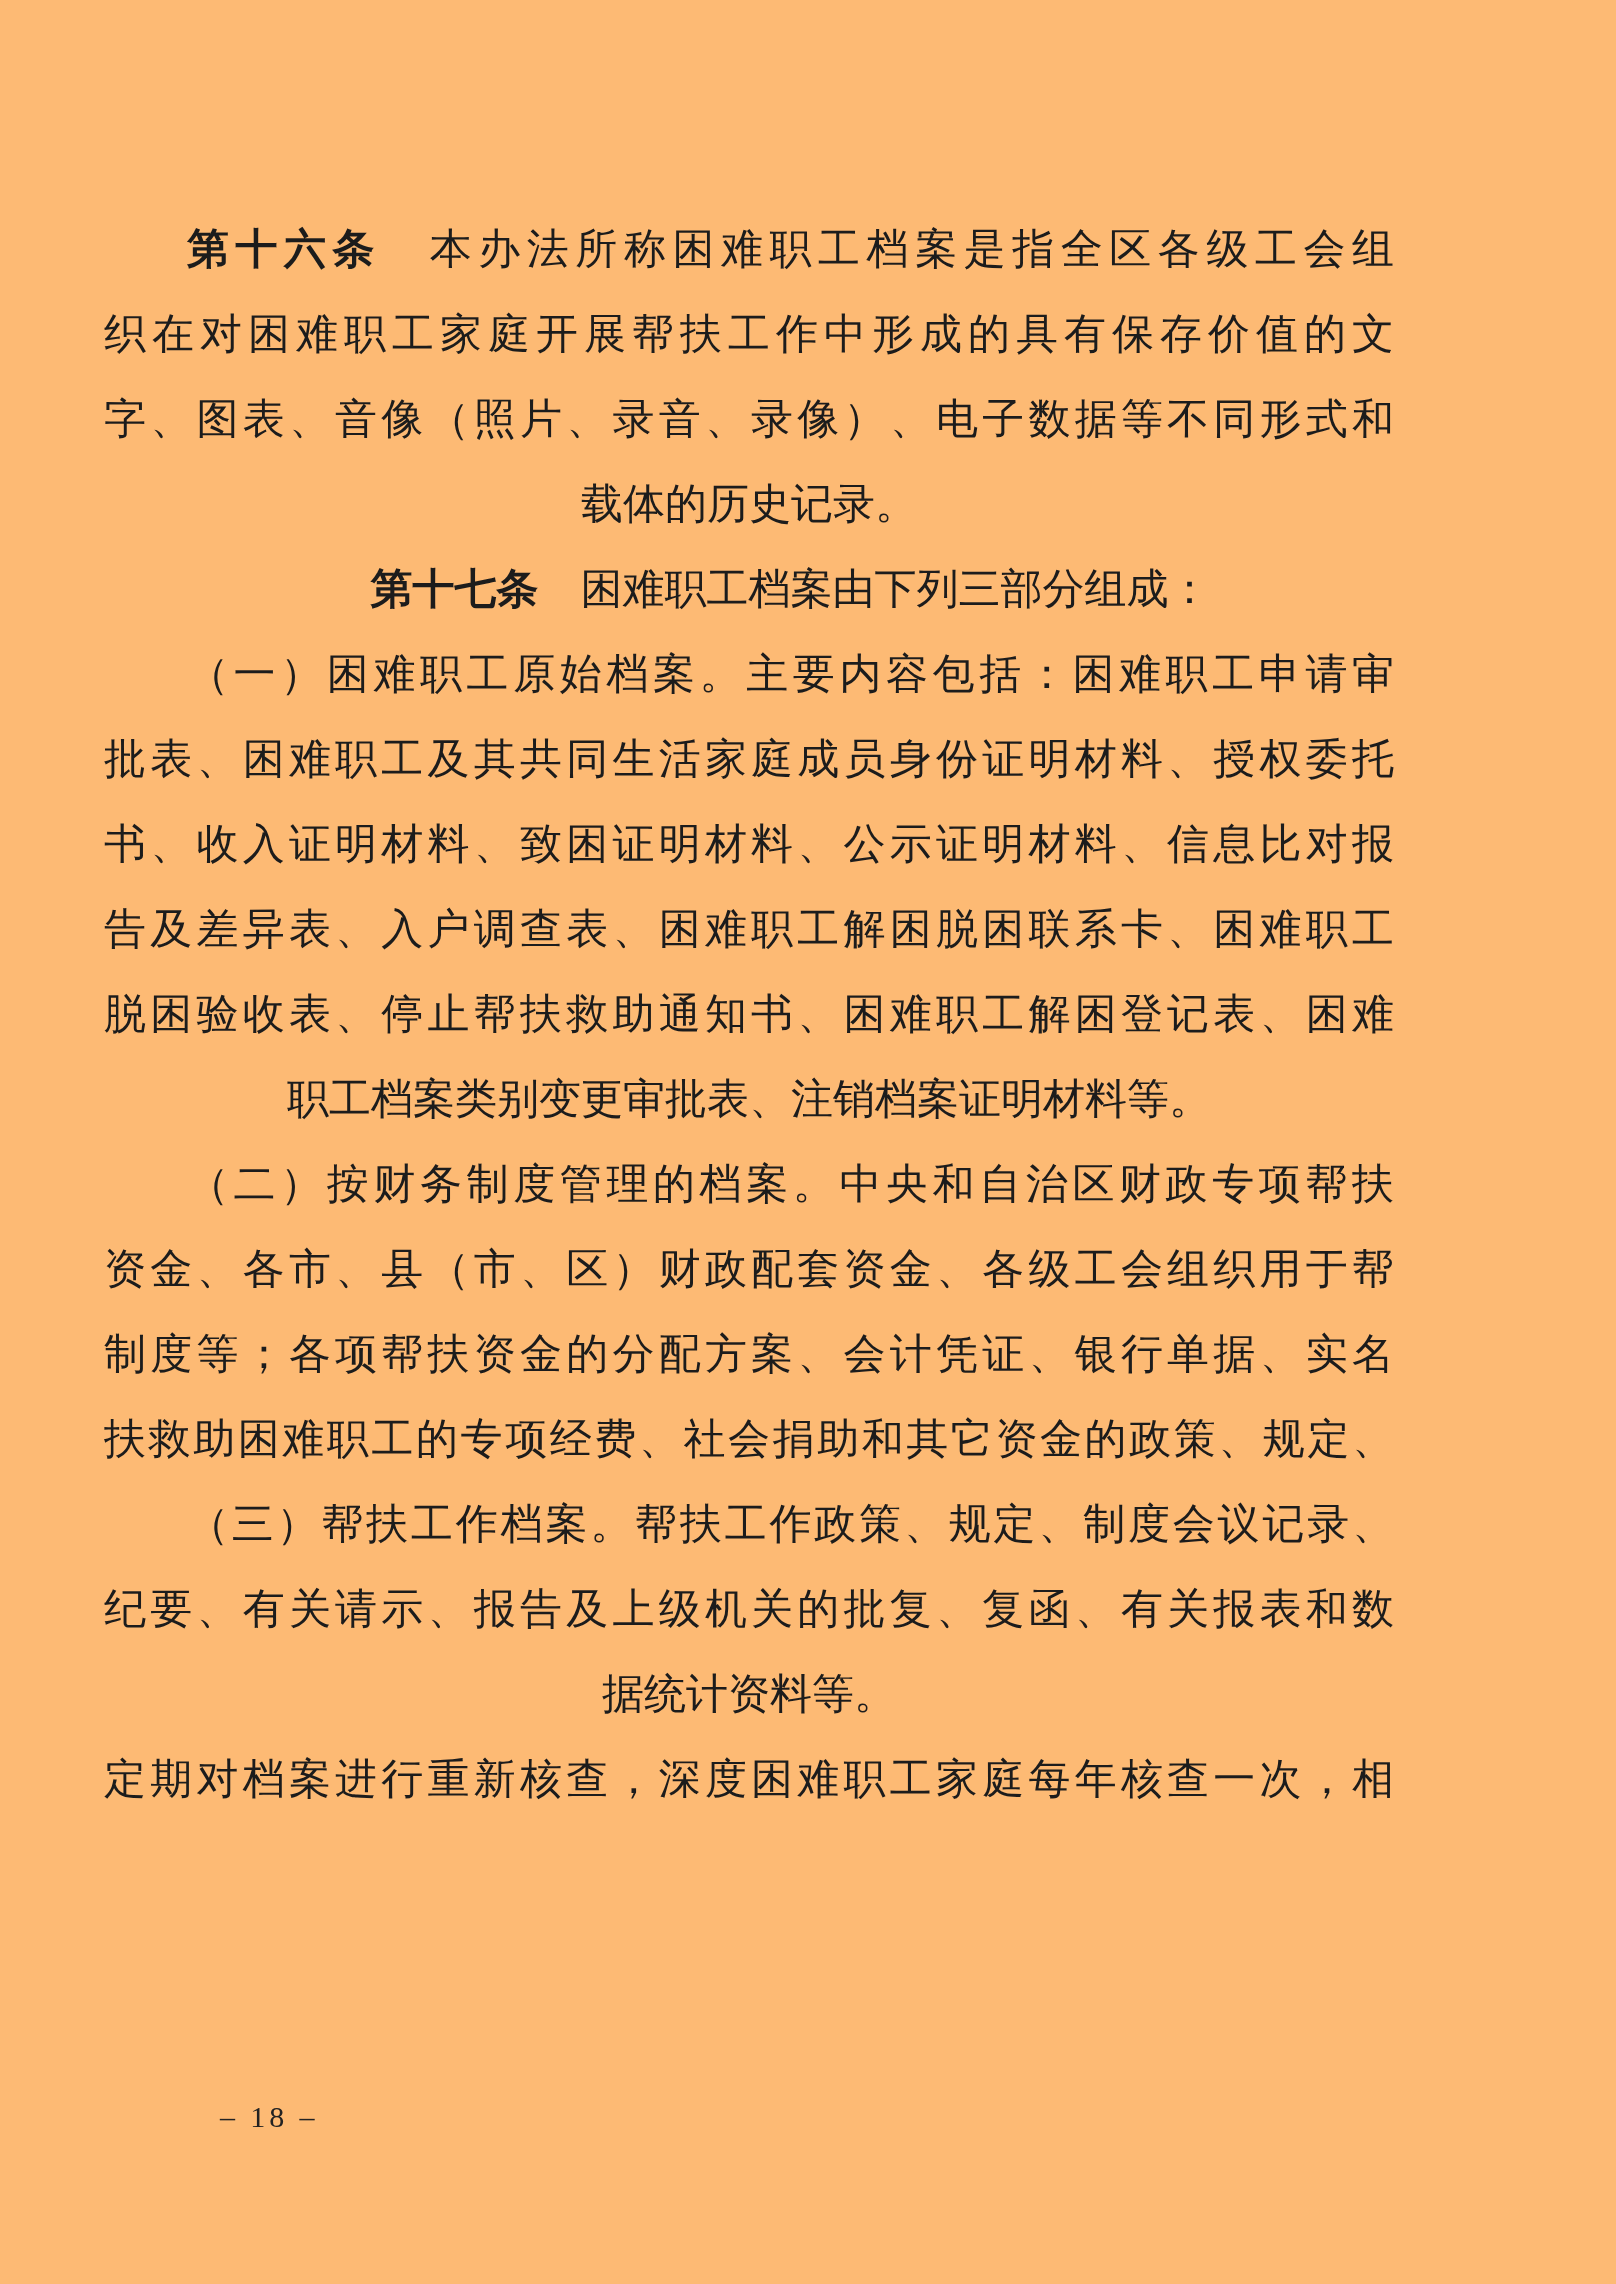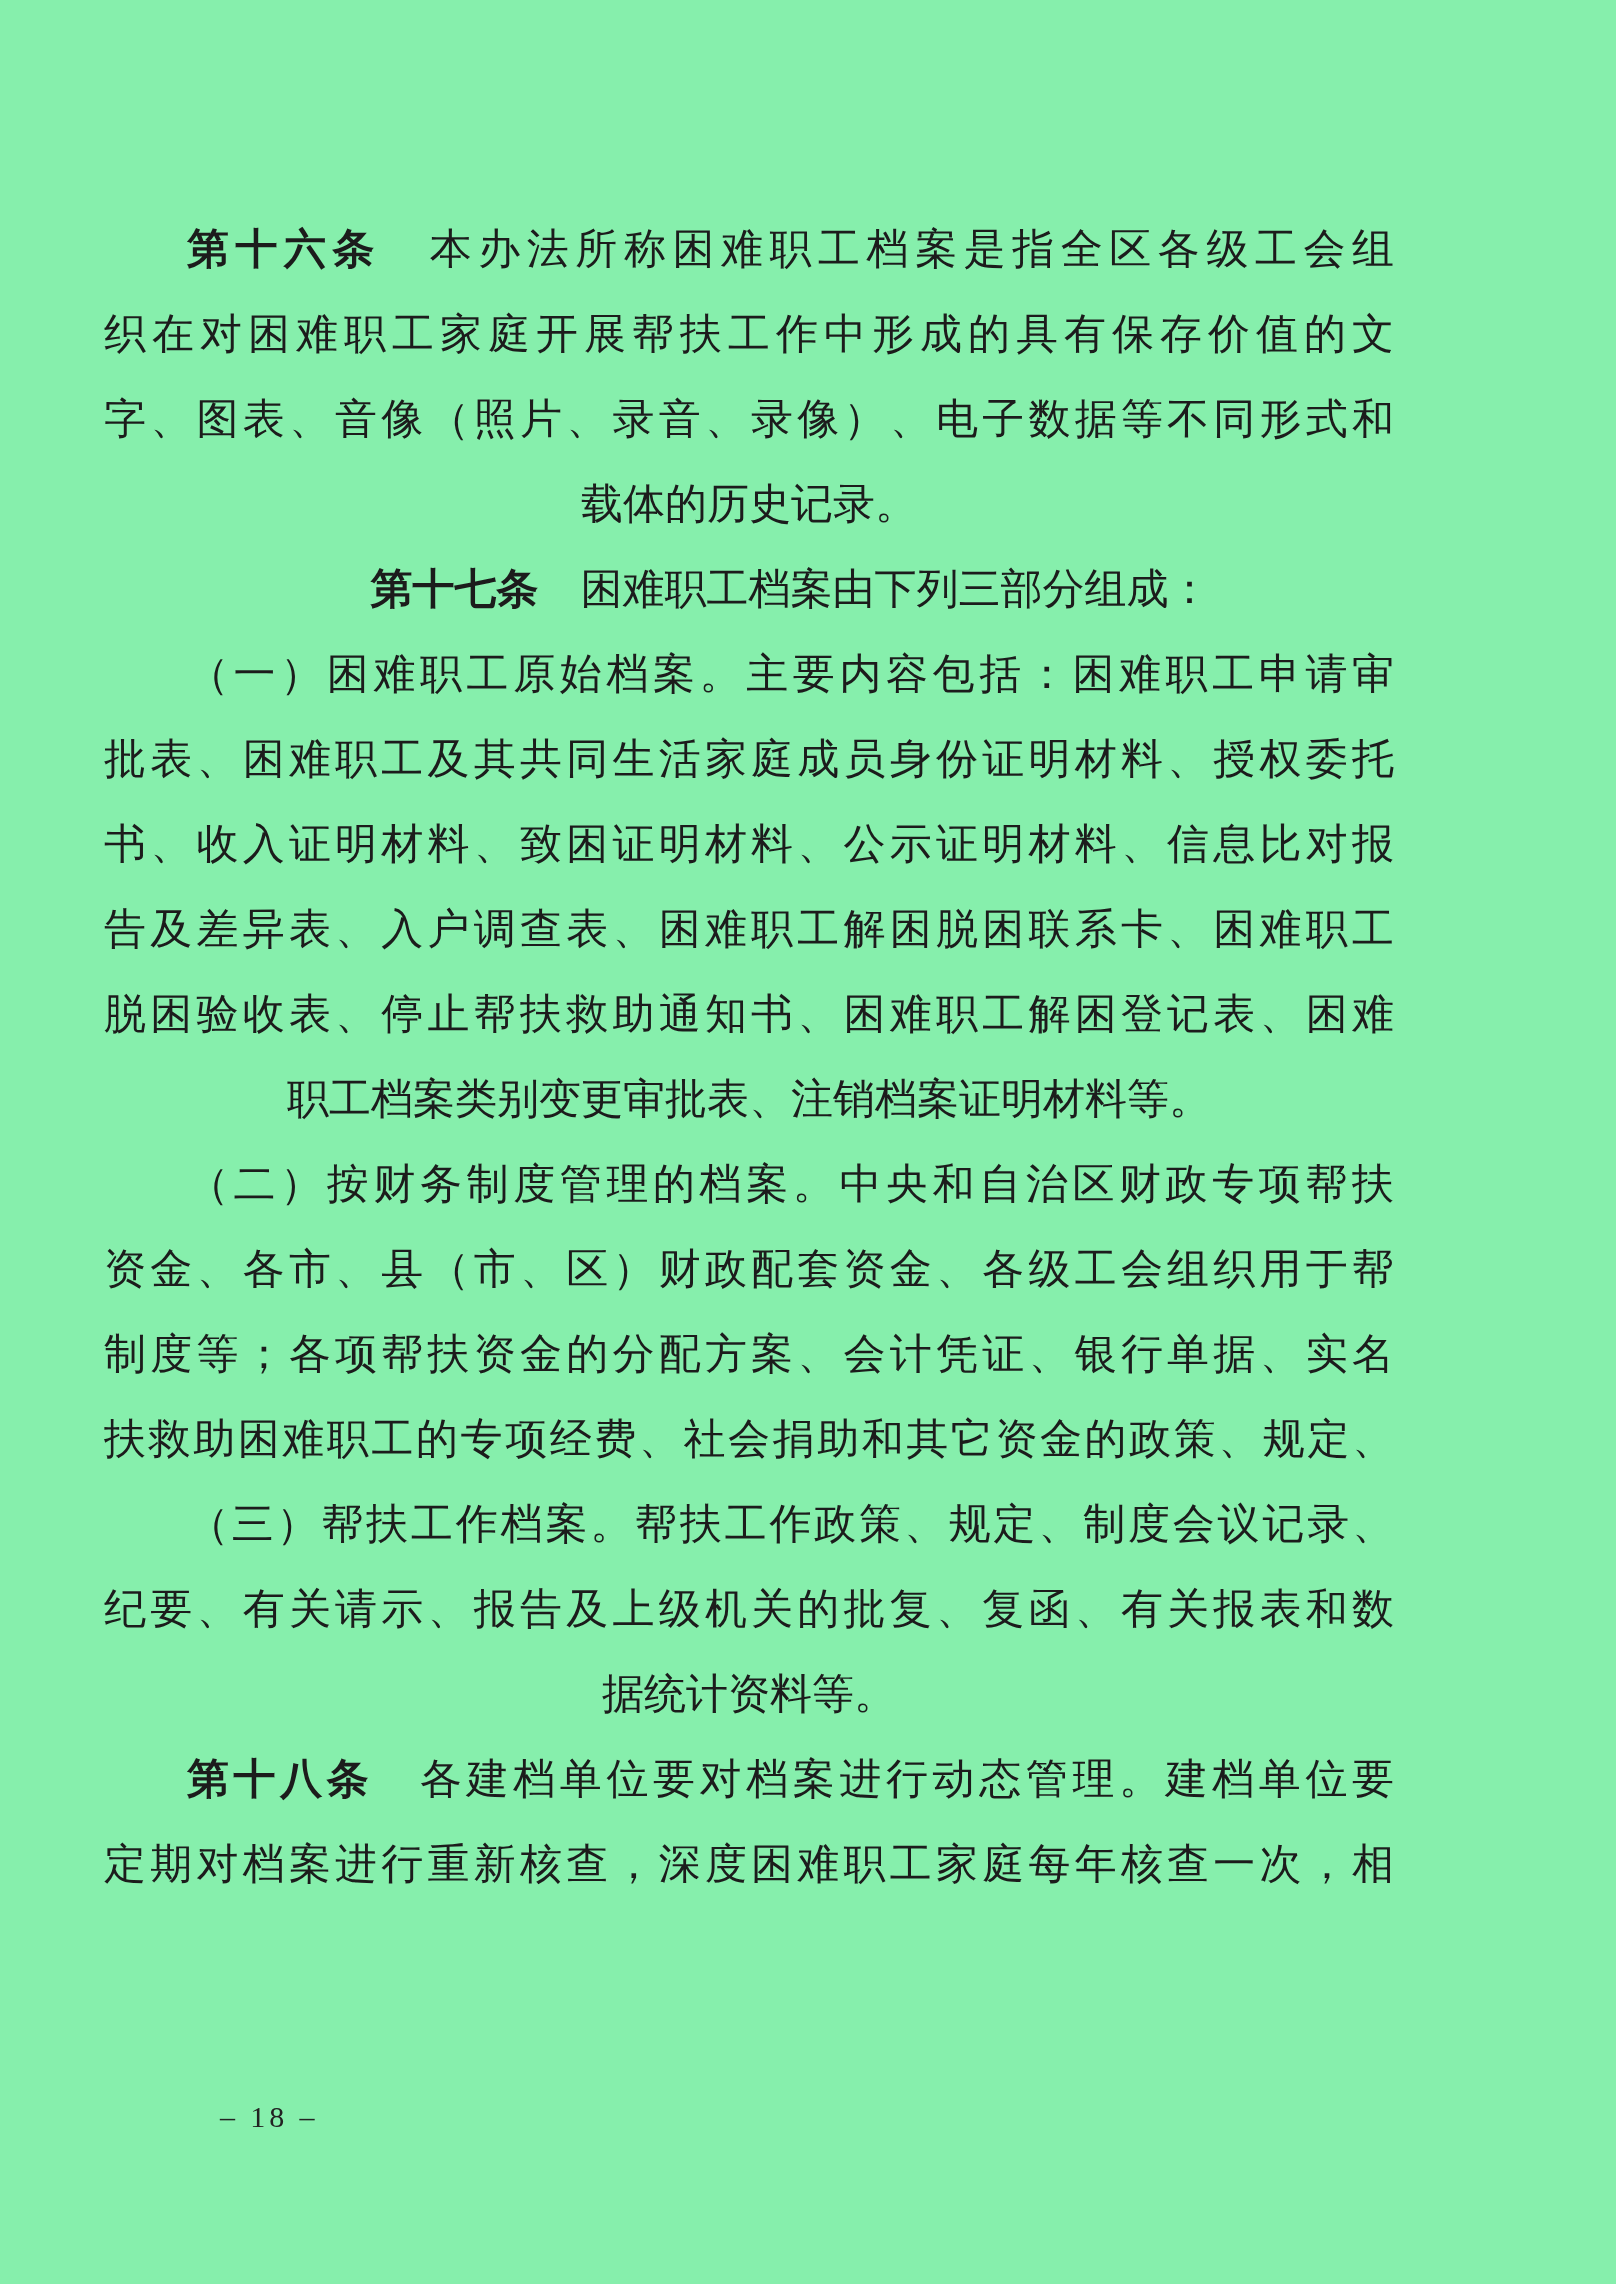--- a/index.html
+++ b/index.html
@@ -1,20 +1,20 @@
 <!DOCTYPE html>
 <html style="font-size:10.4px"><head>
 <meta charset="utf-8">
 <style>
   html,body{margin:0;padding:0;background:#e8e8e8;}
   .page{
     position:relative;
     width:1616px;
     height:2284px;
-    background:#86efac;
+    background:#fdba74;
     font-family:"Liberation Serif","DejaVu Serif",serif;
     color:#1c1c1c;
     overflow:hidden;
   }
   .text-block{
     position:absolute;
     left:104px;
     top:207px;
     width:1290px;
   }
@@ -87,21 +87,20 @@
 
     <div class="line flush"><span>扶救助困难职工的专项经费、社会捐助和其它资金的政策、规定、</span></div>
 
 
     <div class="line indent flush"><span>（三）帮扶工作档案。帮扶工作政策、规定、制度会议记录、</span></div>
 
     <div class="line flush"><span>纪要、有关请示、报告及上级机关的批复、复函、有关报表和数</span></div>
 
     <div class="line"><span>据统计资料等。</span></div>
 
-    <div class="line indent flush"><span class="lead">第十八条</span><span>　各建档单位要对档案进行动态管理。建档单位要</span></div>
 
     <div class="line flush"><span>定期对档案进行重新核查，深度困难职工家庭每年核查一次，相</span></div>
 
 
   </div>
 
   <div class="pagenum">– 18 –</div>
 
 </div>
 

